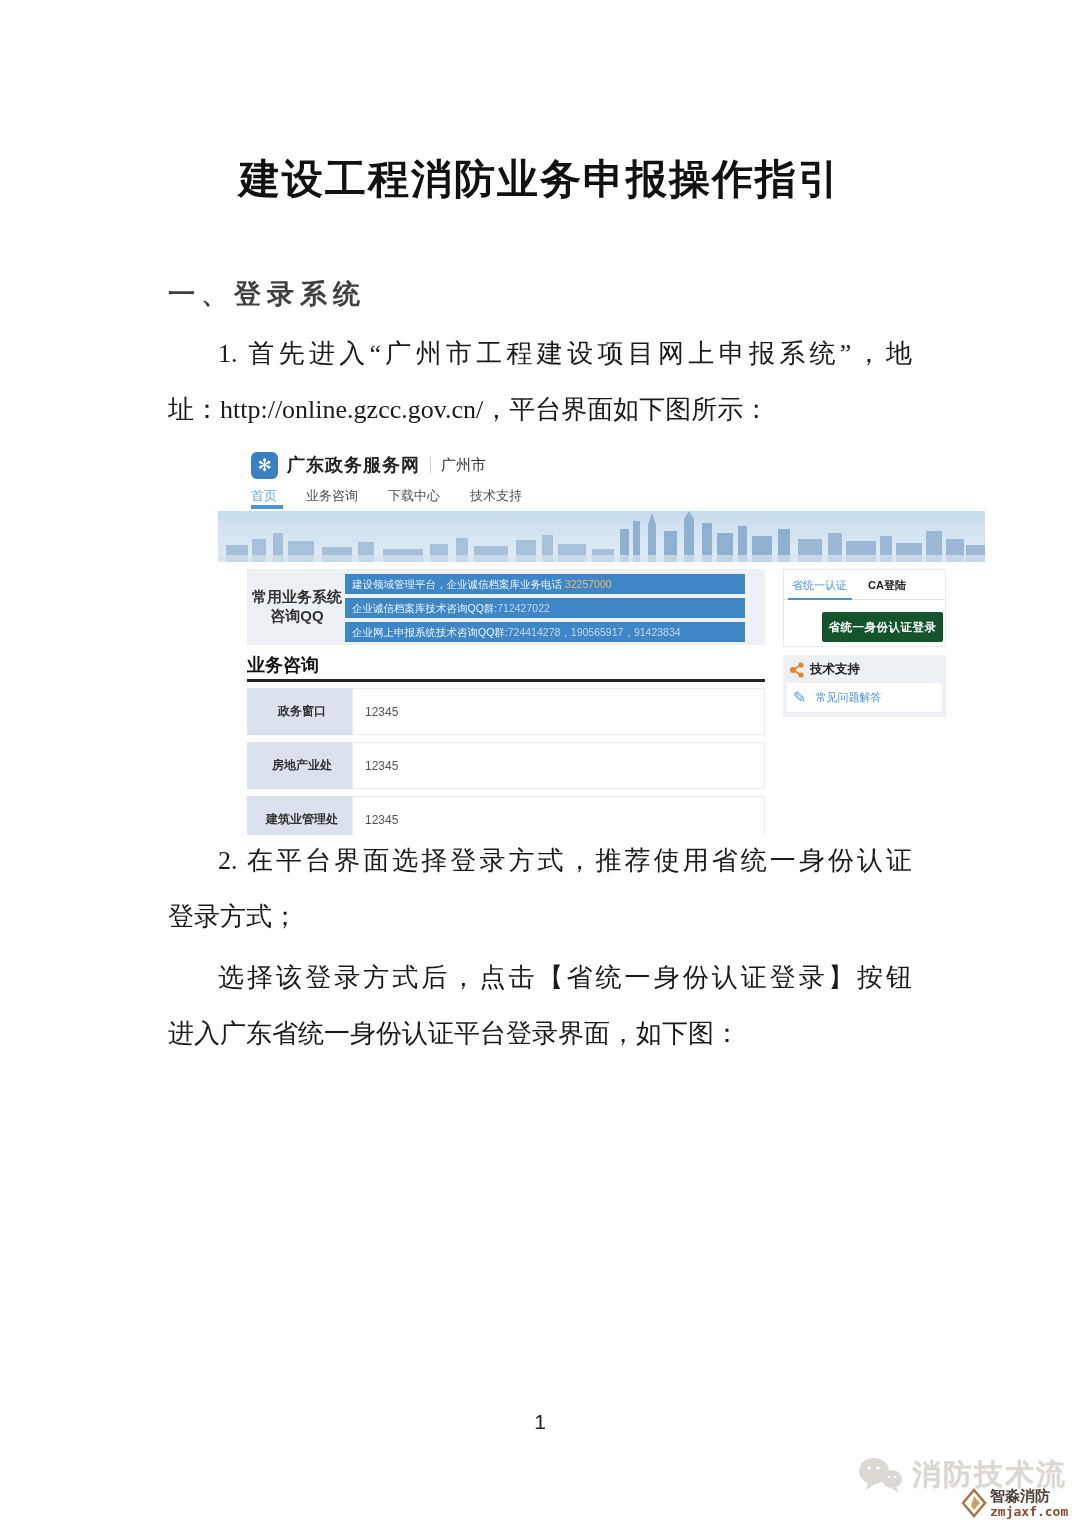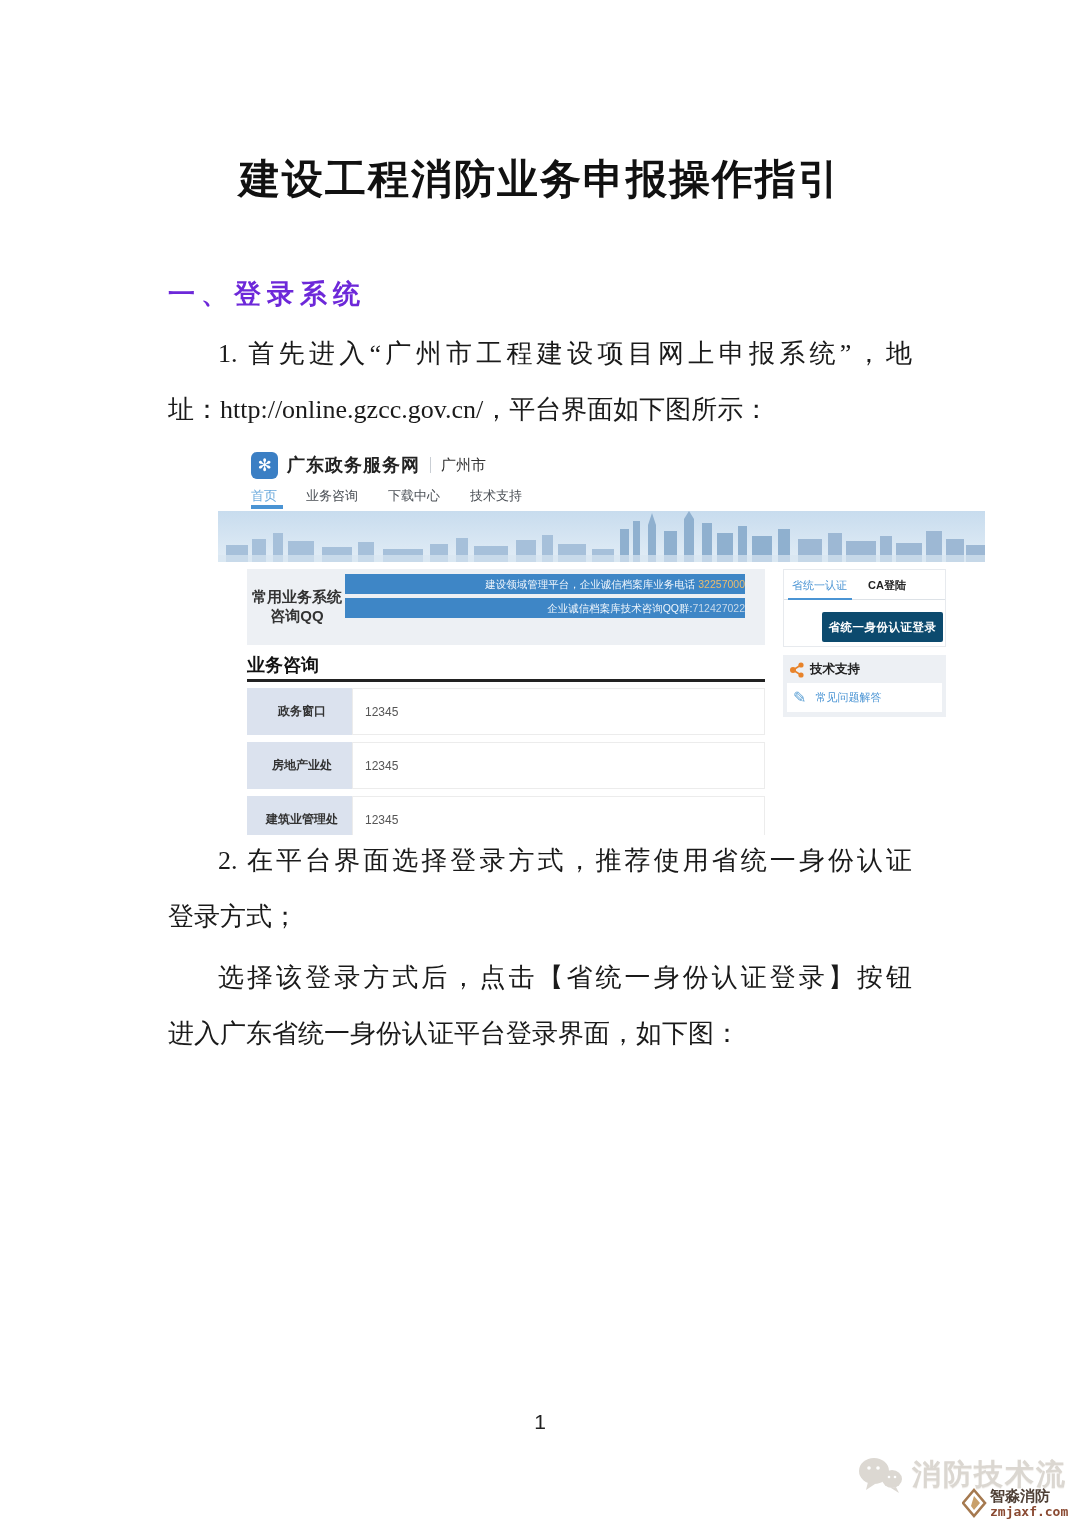--- a/index.html
+++ b/index.html
@@ -11,21 +11,21 @@
     color:#1a1a1a; margin:0 auto;
   }
   
   .doc-title {
     position:absolute; left:0; top:152px; width:1080px;
     text-align:center; font-size:41px; font-weight:700;
     letter-spacing:2px; color:#111;
   }
   .sec-heading {
     position:absolute; left:168px; top:276px;
-    font-size:27px; font-weight:700; letter-spacing:6px; color:#6d28d9;
+    font-size:27px; font-weight:700; letter-spacing:6px; color:#404040;
   }
   .doc-line { position:absolute; font-size:26px; color:#1a1a1a; white-space:nowrap; }
   .doc-line.just {
     left:218px; width:694px; white-space:normal;
     text-align:justify; text-align-last:justify;
   }
   .doc-line .b { font-weight:400; }
   .page-num {
     position:absolute; left:0; top:1410px; width:1080px;
     text-align:center; font-size:21px; color:#222;
@@ -53,21 +53,21 @@
   
   .qq-panel { position:absolute; left:29px; top:126px; width:518px; height:76px; background:#edf0f4; }
   .qq-label {
     position:absolute; left:0; top:0; bottom:0; width:100px;
     display:flex; align-items:center; justify-content:center;
     font-size:15px; font-weight:700; color:#333; text-align:center;
   }
   .qq-bar {
     position:absolute; left:98px; width:400px; height:20px;
     background:#3e86c6; color:#eef5fc; font-size:10.5px; line-height:20px;
-    padding-left:7px; white-space:nowrap; overflow:hidden;text-align:right;
+    padding-left:7px; white-space:nowrap; overflow:hidden;
   }
   .qq-bar .num1 { color:#e9bc6f; }
   .qq-bar .num2 { color:#c7d9ea; }
   
   .consult-head {
     position:absolute; left:29px; top:210px;
     font-size:18px; font-weight:700; color:#111;
   }
   .consult-rule { position:absolute; left:29px; top:236px; width:518px; height:3px; background:#222; }
   .c-row { position:absolute; left:29px; width:518px; height:47px; }
@@ -86,21 +86,21 @@
     position:absolute; left:565px; top:126px; width:163px; height:78px;
     background:#fff; border:1px solid #e7eaee;
   }
   .tab { position:absolute; top:8px; font-size:11px; cursor:pointer; }
   .tab.t1 { left:8px; color:#4a94d4; }
   .tab.t2 { left:84px; color:#222; font-weight:700; }
   .tab-rule { position:absolute; left:0; top:29px; width:100%; height:1px; background:#dde2e7; }
   .tab-rule-active { position:absolute; left:4px; top:28px; width:64px; height:2px; background:#4a94d4; }
   .login-btn {
     position:absolute; left:38px; top:42px; width:121px; height:30px;
-    background:#0c4a6e; color:#fff; font-size:11.5px; font-weight:700;
+    background:#14532d; color:#fff; font-size:11.5px; font-weight:700;
     border:none; border-radius:2px; display:flex; align-items:center; justify-content:center;
     letter-spacing:0.5px; cursor:pointer;
   }
   
   .support-card {
     position:absolute; left:565px; top:212px; width:163px; height:62px;
     background:#edf0f4;
   }
   .support-title { position:absolute; left:6px; top:6px; display:flex; align-items:center; gap:5px;
     font-size:12.5px; font-weight:700; color:#222; }
@@ -197,20 +197,23 @@
     </svg>
 
     <div class="qq-panel">
       <div class="qq-label">常用业务系统咨询QQ</div>
       <div class="qq-bar" style="top:5px;">
         <span>建设领域管理平台，企业诚信档案库业务电话 </span><span class="num1">32257000</span>
       </div>
       <div class="qq-bar" style="top:29px;">
         <span>企业诚信档案库技术咨询QQ群:</span><span class="num2">712427022</span>
       </div>
+      <div class="qq-bar" style="top:53px;">
+        <span>企业网上申报系统技术咨询QQ群:</span><span class="num2">724414278，190565917，91423834</span>
+      </div>
     </div>
 
     <div class="consult-head">业务咨询</div>
     <div class="consult-rule"></div>
 
     <div class="c-row" style="top:245px;">
       <div class="lbl">政务窗口</div>
       <div class="val">12345</div>
     </div>
     <div class="c-row" style="top:299px;">

